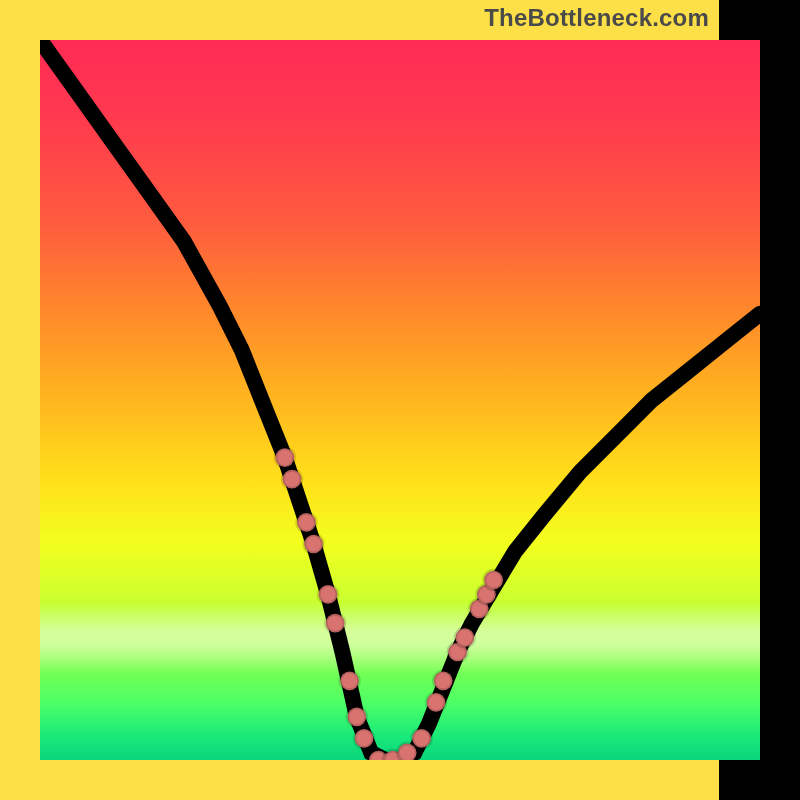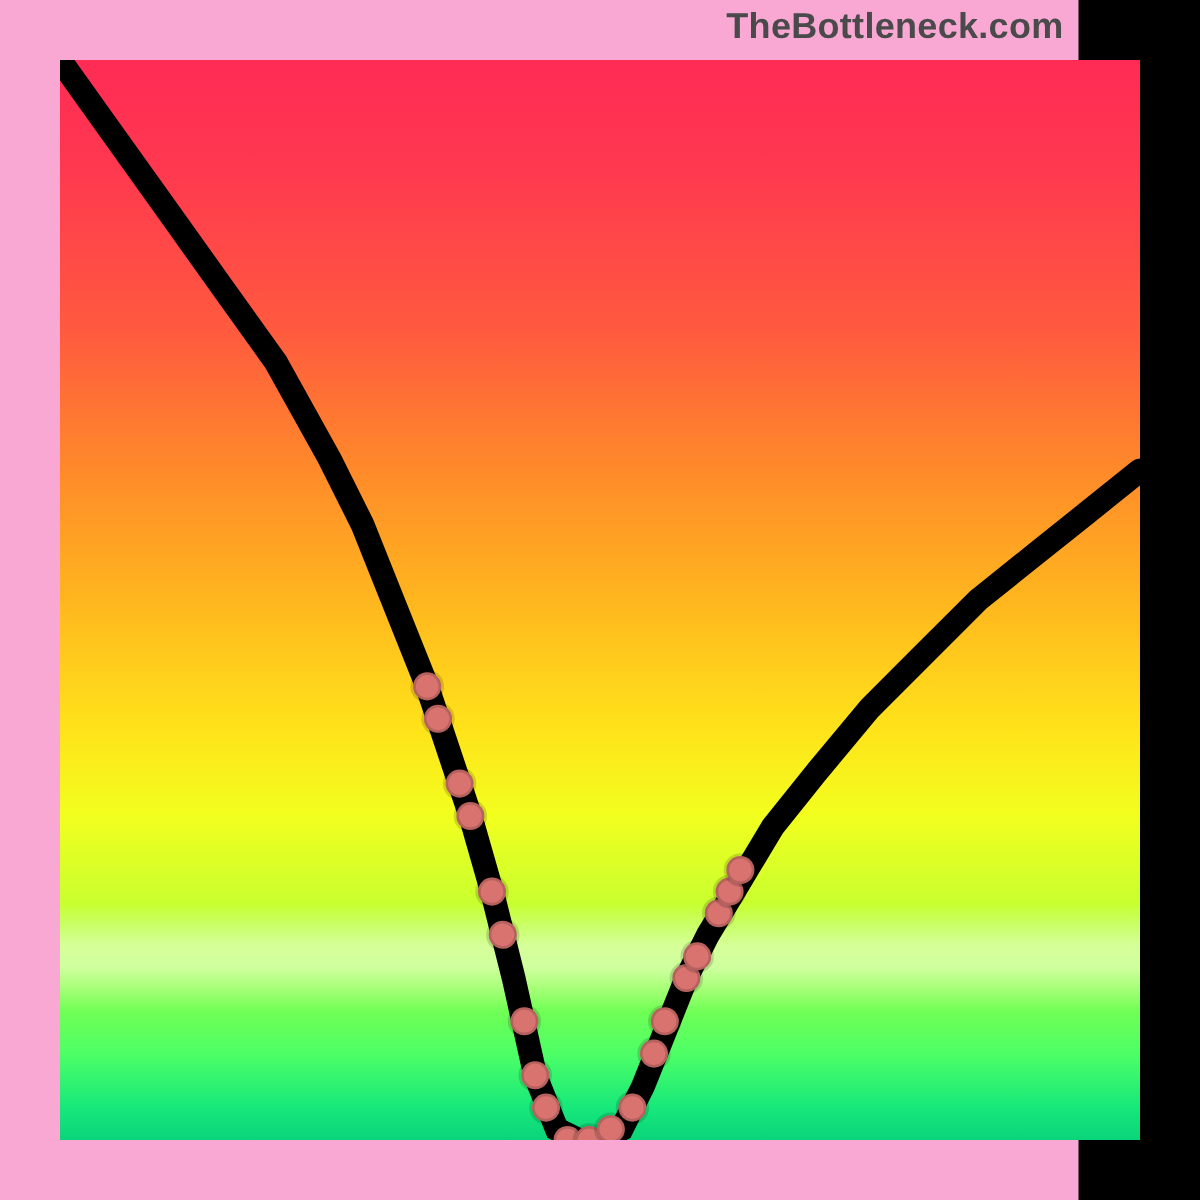--- a/index.html
+++ b/index.html
@@ -8,21 +8,21 @@
     width: 800px;
     height: 800px;
     overflow: hidden;
     background: #000;
     font-family: Arial, Helvetica, sans-serif;
   }
   .frame {
     position: relative;
     width: 719px;
     height: 800px;
-    background: #f9a8d4;
+    background: #fde047;
   }
   .watermark {
     position: absolute;
     top: 4px;
     right: 10px;
     font-size: 24px;
     font-weight: 600;
     color: #4a4a4a;
     letter-spacing: 0.2px;
     z-index: 20;

